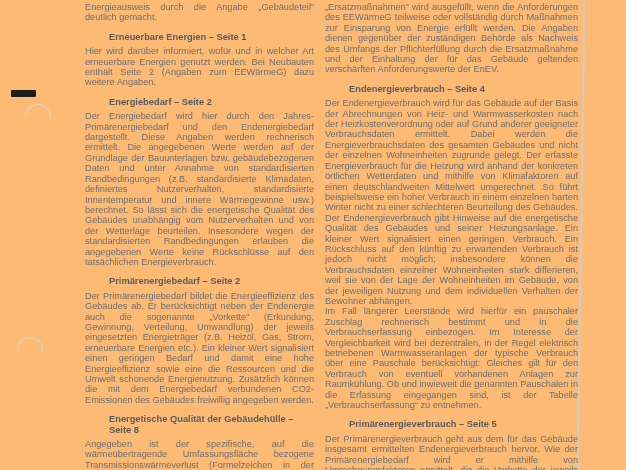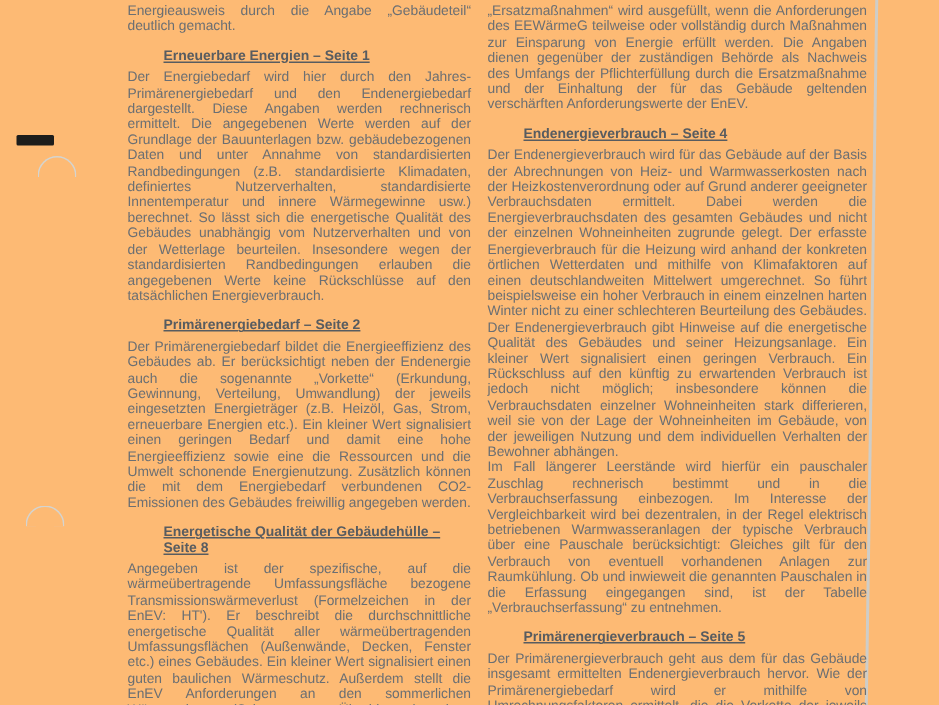--- a/index.html
+++ b/index.html
@@ -25,21 +25,20 @@
   .col-left  { left: 85px;  width: 229px; }
   .col-right { left: 325px; width: 253px; }
   .frag { margin: 0 0 9px 0; }
   .section { margin: 0; }
   .section h3 {
     margin: 9px 0 4px 0;
     font-size: 9.3px;
     line-height: 10.4px;
     font-weight: bold;
     color: #585c60;
-    text-decoration: underline;
     text-underline-offset: 1px;
     text-align: left;
     padding-left: 24px;
   }
   .section p { margin: 0; }
   
   .mark-bar {
     position: absolute; left: 11px; top: 90px;
     width: 25px; height: 7px;
     background: #1d1d1b; border-radius: 1px;
@@ -69,23 +68,25 @@
   <div class="mark-bar"></div>
   <div class="punch punch-top"></div>
   <div class="punch punch-bottom"></div>
   <div class="edge-line"></div>
 
   <div class="col col-left">
     <p class="frag">Energieausweis durch die Angabe „Gebäudeteil“ deutlich gemacht.</p>
 
     <div class="section">
       <h3>Erneuerbare Energien – Seite 1</h3>
+      <p>Hier wird darüber informiert, wofür und in welcher Art erneuerbare Energien genutzt werden. Bei Neubauten enthält Seite 2 (Angaben zum EEWärmeG) dazu weitere Angaben.</p>
     </div>
 
     <div class="section">
+      <h3>Energiebedarf – Seite 2</h3>
       <p>Der Energiebedarf wird hier durch den Jahres-Primärenergiebedarf und den Endenergiebedarf dargestellt. Diese Angaben werden rechnerisch ermittelt. Die angegebenen Werte werden auf der Grundlage der Bauunterlagen bzw. gebäudebezogenen Daten und unter Annahme von standardisierten Randbedingungen (z.B. standardisierte Klimadaten, definiertes Nutzerverhalten, standardisierte Innentemperatur und innere Wärmegewinne usw.) berechnet. So lässt sich die energetische Qualität des Gebäudes unabhängig vom Nutzerverhalten und von der Wetterlage beurteilen. Insesondere wegen der standardisierten Randbedingungen erlauben die angegebenen Werte keine Rückschlüsse auf den tatsächlichen Energieverbrauch.</p>
     </div>
 
     <div class="section">
       <h3>Primärenergiebedarf – Seite 2</h3>
       <p>Der Primärenergiebedarf bildet die Energieeffizienz des Gebäudes ab. Er berücksichtigt neben der Endenergie auch die sogenannte „Vorkette“ (Erkundung, Gewinnung, Verteilung, Umwandlung) der jeweils eingesetzten Energieträger (z.B. Heizöl, Gas, Strom, erneuerbare Energien etc.). Ein kleiner Wert signalisiert einen geringen Bedarf und damit eine hohe Energieeffizienz sowie eine die Ressourcen und die Umwelt schonende Energienutzung. Zusätzlich können die mit dem Energiebedarf verbundenen CO2-Emissionen des Gebäudes freiwillig angegeben werden.</p>
     </div>
 
     <div class="section">
       <h3>Energetische Qualität der Gebäudehülle – Seite 8</h3>

